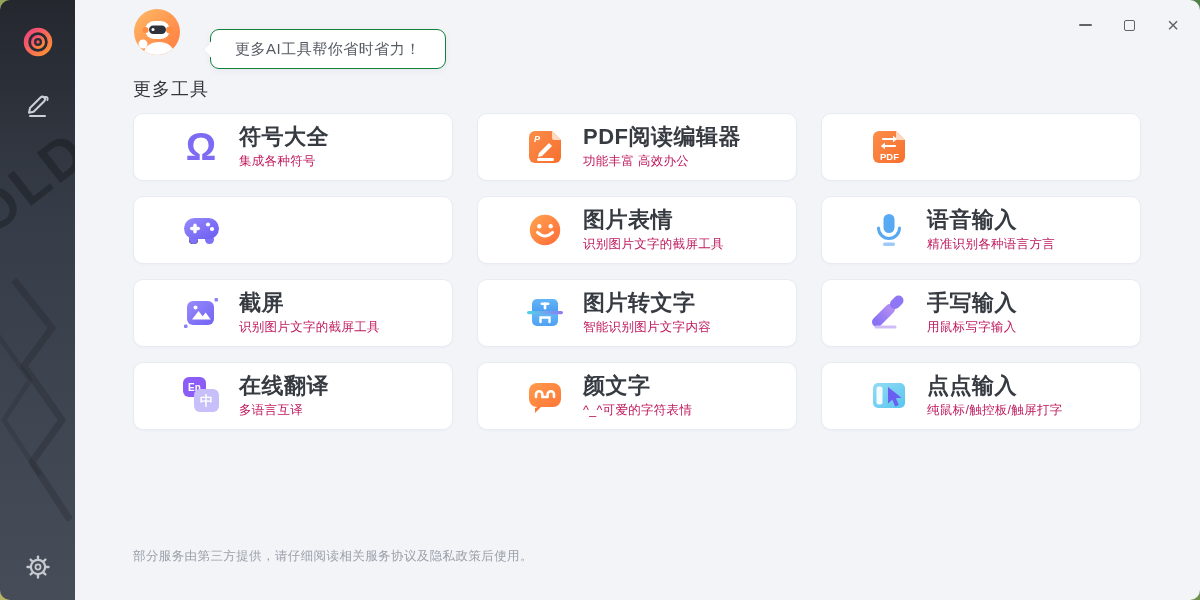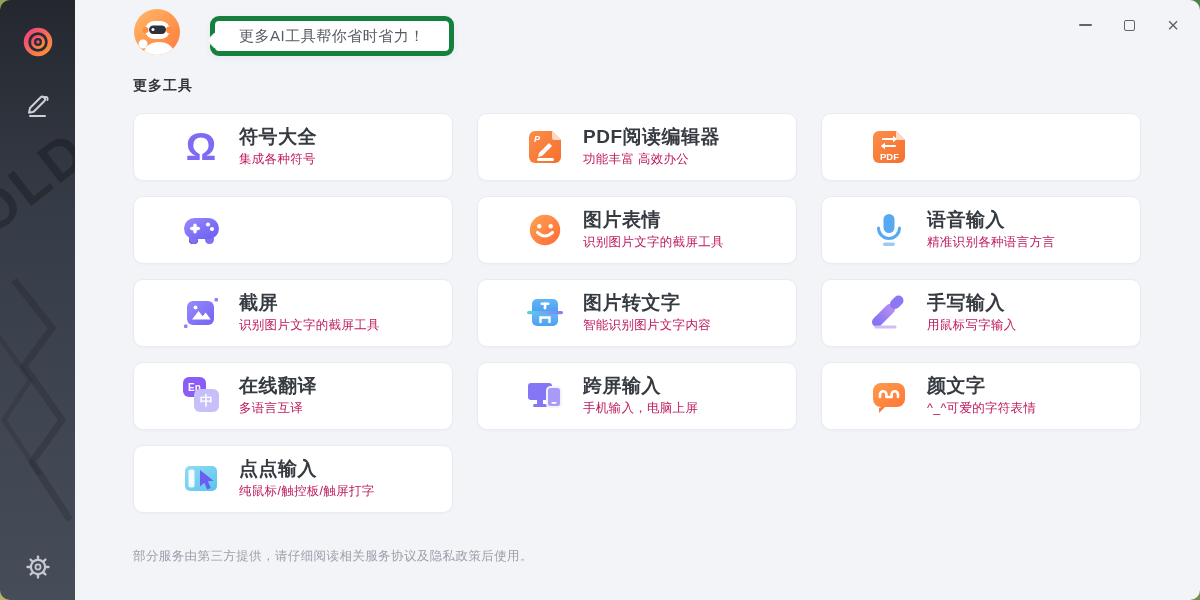--- a/index.html
+++ b/index.html
@@ -21,34 +21,34 @@
   
   .main { position:relative; flex:1; background:#f2f4f8; }
 
   .win-controls { position:absolute; top:15px; right:20px; display:flex; gap:30px; align-items:center; height:20px; }
   .ctl { display:flex; align-items:center; justify-content:center; width:14px; height:16px; cursor:default; }
   .glyph-min { width:13px; height:2px; background:#5f646b; border-radius:1px; }
   .glyph-max { width:11px; height:11px; border:1.7px solid #5f646b; border-radius:2px; }
   .glyph-close { font-size:20px; line-height:1; color:#5f646b; }
 
   .mascot { position:absolute; left:58px; top:8px; width:48px; height:48px; }
-  .bubble { position:absolute; left:135px; top:16px; height:40px; background:#fff; border:5px solid #15803d;
+  .bubble { position:absolute; left:135px; top:29px; height:40px; background:#fff; border:1px solid #15803d;
     border-radius:9px; display:flex; align-items:center; padding:0 24px; font-size:15px; color:#565b63;
     box-shadow:0 2px 6px rgba(31,45,70,.06); letter-spacing:.5px; }
   .bubble::before { content:""; position:absolute; left:-6px; top:14px; width:10px; height:10px; background:#fff;
     border-left:1px solid #ebedf2; border-bottom:1px solid #ebedf2; transform:rotate(45deg); }
 
-  .section-title { position:absolute; left:58px; top:77px; font-size:14px; font-weight:700; color:#33373d; letter-spacing:1px; }
+  .section-title { position:absolute; left:58px; top:77px; font-size:18px; font-weight:400; color:#33373d; letter-spacing:1px; }
 
   .grid { position:absolute; left:58px; top:113px; width:1008px; display:grid;
     grid-template-columns:repeat(3,320px); gap:15px 24px; }
   .card { height:68px; background:#fff; border:1px solid #e8ebf1; border-radius:10px; display:flex; align-items:center;
     padding-left:46px; box-shadow:0 1px 2px rgba(40,60,100,.03); cursor:pointer; }
   .tool-icon { width:42px; height:42px; flex:none; display:flex; align-items:center; justify-content:center; margin-right:17px; }
-  .tool-title { font-size:19px; font-weight:600; color:#363a41; line-height:1.15; letter-spacing:.5px; }
+  .tool-title { font-size:22px; font-weight:600; color:#363a41; line-height:1.15; letter-spacing:.5px; }
   .tool-sub { font-size:12.5px; color:#be185d; margin-top:3px; letter-spacing:.3px; }
   .omega { font-size:38px; font-weight:700; color:#7e6bf3; line-height:1; }
 
   .footer { position:absolute; left:58px; top:548px; font-size:12.5px; color:#9ba0a9; letter-spacing:.4px; }
 
   .tr-box { position:relative; width:42px; height:42px; }
   .tr-en { position:absolute; left:3px; top:2px; width:23px; height:20px; border-radius:6px; background:#8b5cf6;
     color:#fff; font-size:10px; font-weight:700; display:flex; align-items:center; justify-content:center; }
   .tr-zh { position:absolute; left:14px; top:14px; width:25px; height:23px; border-radius:6px; background:#c7bffa;
     color:#fff; font-size:13px; font-weight:700; display:flex; align-items:center; justify-content:center; }
@@ -328,35 +328,20 @@
             <div class="tr-en">En</div>
             <div class="tr-zh">中</div>
           </div>
         </div>
         <div>
             <div class="tool-title">在线翻译</div>
              <div class="tool-sub">多语言互译</div>
           </div>
       </div>
 
-      <div class="card">
-        <div class="tool-icon">
-          <svg width="42" height="42" viewBox="0 0 42 42">
-            <rect x="4" y="8" width="24" height="17" rx="3" fill="#8576f6"></rect>
-            <rect x="13" y="25" width="6" height="4" fill="#8576f6"></rect>
-            <rect x="9" y="29" width="14" height="3" rx="1.5" fill="#8576f6"></rect>
-            <rect x="23" y="12" width="14" height="20" rx="3.5" fill="#a99af9" stroke="#f2f4f8" stroke-width="2"></rect>
-            <rect x="27.5" y="27" width="5" height="1.8" rx="0.9" fill="#fff"></rect>
-          </svg>
-        </div>
-        <div>
-            <div class="tool-title">跨屏输入</div>
-             <div class="tool-sub">手机输入，电脑上屏</div>
-          </div>
-      </div>
 
       <div class="card">
         <div class="tool-icon">
           <svg width="42" height="42" viewBox="0 0 42 42">
             <defs>
                 <linearGradient id="km" x1="0" y1="0" x2="1" y2="1">
                   <stop offset="0" stop-color="#ff9b4d"></stop>
                   <stop offset="1" stop-color="#ff7636"></stop>
                 </linearGradient>
               </defs>

